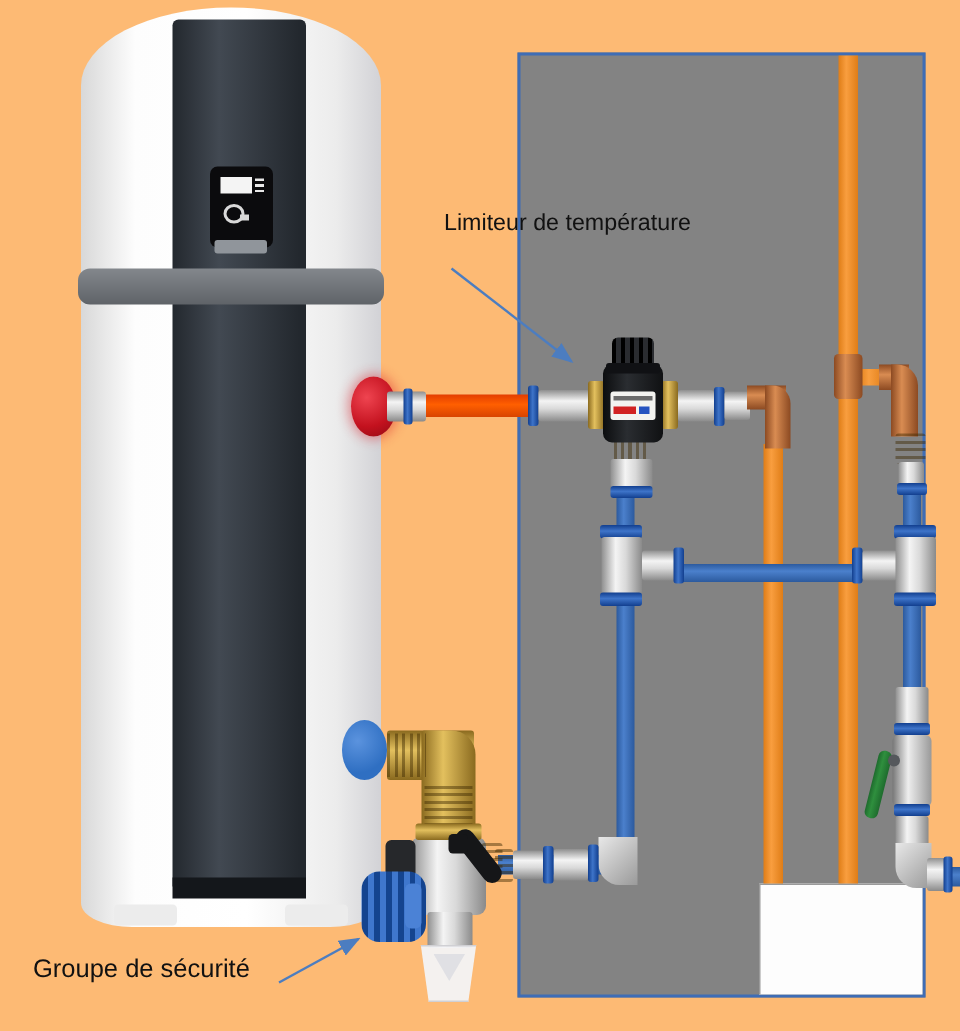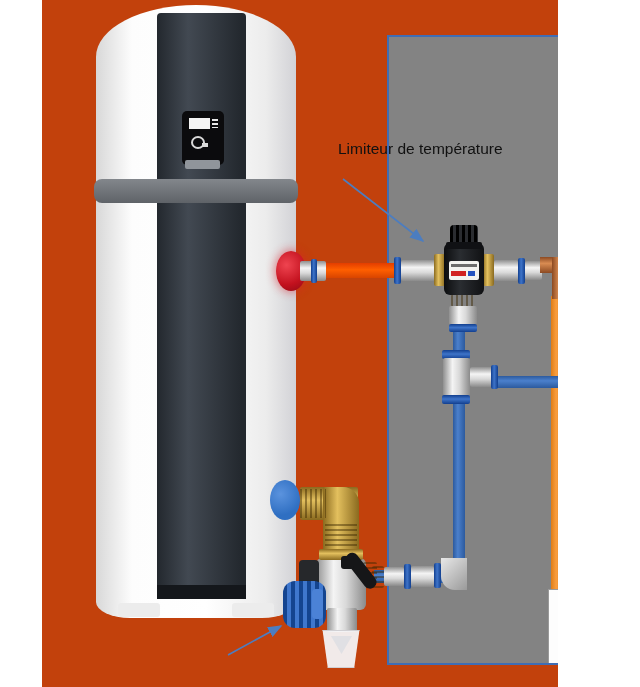--- a/index.html
+++ b/index.html
@@ -1,17 +1,17 @@
 <!DOCTYPE html>
 <html style="--hot-pipe: #ff5f00; --warm-pipe: #f99e3f; --cold-pipe: #4b80cc; --copper: #d98c52; --brass: #e3c05e; --panel: #838383; --panel-border: #3f6db5; --arrow: #4c7dc0; --red-cap: #c3111e; --blue-cap: #2f6fc2; --valve-green: #2f8f3e; --text: #111111;"><head>
 <meta charset="utf-8">
 <style>
   html,body{margin:0;padding:0;background:#fff;}
-  .stage{position:relative;width:516px;height:687px;background:#c2410c;overflow:hidden;
-         font-family:"Liberation Sans",sans-serif;margin-left:42px;}
+  .stage{position:relative;width:640px;height:687px;background:#fdba74;overflow:hidden;
+         font-family:"Liberation Sans",sans-serif;}
   .abs{position:absolute;}
   
   .panel{background:var(--panel,#838383);border:2px solid var(--panel-border,#3f6db5);box-sizing:border-box;}
   .whitebox{background:#fdfdfd;border-left:1px solid #9a9a9a;border-top:1px solid #9a9a9a;box-sizing:border-box;}
   
   .pipe-h-hot{background:linear-gradient(180deg,#e33d00,var(--hot-pipe,#ff5f00) 45%,#d84400);}
   .pipe-v-orange{background:linear-gradient(90deg,#df7d17,var(--warm-pipe,#f99e3f) 40%,#df7d17);}
   .pipe-v-blue{background:linear-gradient(90deg,#2c5a9e,var(--cold-pipe,#4b80cc) 40%,#2c5a9e);}
   .pipe-h-blue{background:linear-gradient(180deg,#2c5a9e,var(--cold-pipe,#4b80cc) 40%,#2c5a9e);}
   
@@ -151,14 +151,15 @@
         <path d="M0,0 L9,3.5 L0,7 z" style="fill:var(--arrow,#4c7dc0);"></path>
       </marker>
     </defs>
     <line x1="301" y1="179" x2="381" y2="241" style="stroke:var(--arrow,#4c7dc0);stroke-width:1.6;" marker-end="url(#ah)"></line>
     <line x1="186" y1="655" x2="239" y2="626" style="stroke:var(--arrow,#4c7dc0);stroke-width:1.6;" marker-end="url(#ah)"></line>
   </svg>
 
   <div class="abs label-text" style="left:296px;top:137px;width:220px;font-size:15.5px;line-height:23px;z-index:11;">
     <div>Limiteur de température</div>
   </div>
+  <div class="abs label-text" style="left:22px;top:636px;font-size:17px;z-index:11;">Groupe de sécurité</div>
 
 </div>
 
 </body></html>

